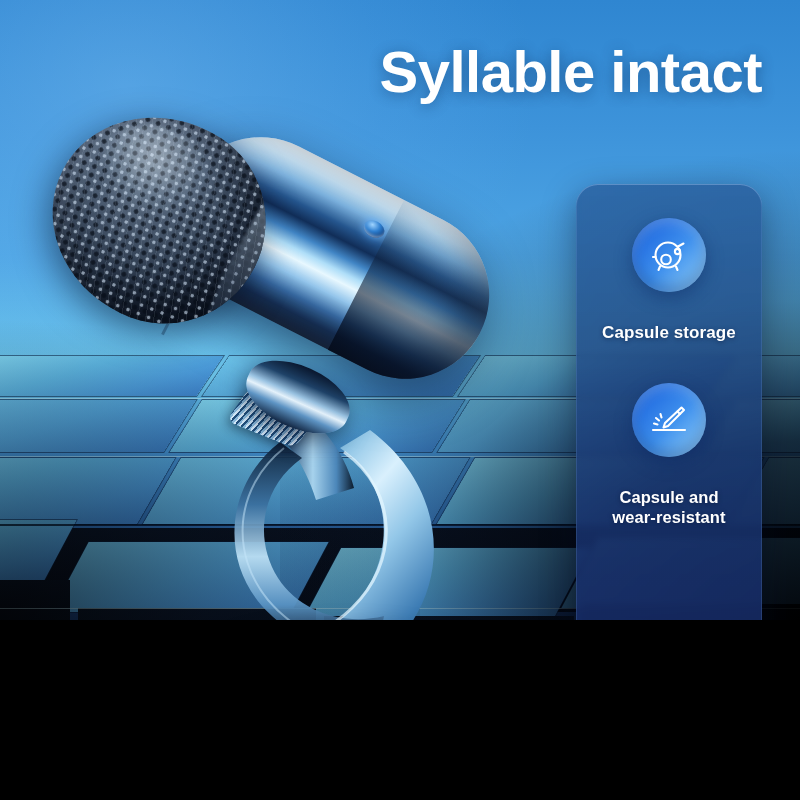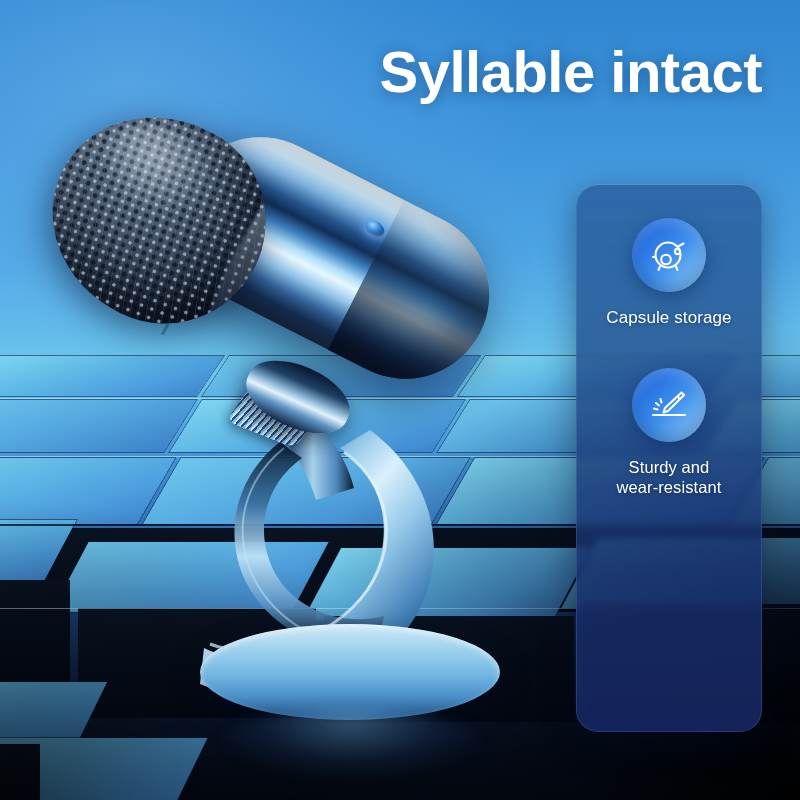--- a/index.html
+++ b/index.html
@@ -7,21 +7,21 @@
   html,body{ width:800px; height:800px; }
   body{
     font-family:"Liberation Sans", sans-serif;
     background:#000;
     overflow:hidden;
   }
 
   
   .stage{
     position:relative;
-    width:800px; height:800px;
+    width:800px; height:620px;
     overflow:hidden;
     background:#0a1020;
   }
 
   
   .sky{
     position:absolute; left:0; top:0; width:800px; height:800px;
     background:
       linear-gradient(180deg,
         #2f86d1 0%,
@@ -260,24 +260,24 @@
     width:100%;
   }
   .feature + .feature{ margin-top:40px; }
   .f-icon{
     width:74px; height:74px; border-radius:50%;
     background:linear-gradient(135deg,#1f63d6 0%, #2a76e4 28%, #3f91ee 54%, #79bdf6 82%, #a8d8fb 100%);
     box-shadow:0 6px 18px rgba(10,40,100,.45), inset 0 -6px 14px rgba(10,45,110,.35), inset 0 5px 12px rgba(255,255,255,.22);
     display:flex; align-items:center; justify-content:center;
   }
   .f-label{
-    margin-top:16px;
+    margin-top:31px;
     color:#ffffff;
     font-size:17px;
-    font-weight:400;
+    font-weight:700;
     line-height:1.18;
     text-align:center;
     letter-spacing:.1px;
     text-shadow:0 1px 4px rgba(0,15,45,.5);
   }
   .f-label.two-line{ font-size:16.5px; }
 </style>
 </head>
 <body>
 
@@ -426,20 +426,20 @@
         <svg width="44" height="44" viewBox="0 0 44 44" fill="none" stroke="#ffffff" stroke-width="2.1" stroke-linecap="round" stroke-linejoin="round">
           <path d="M34.5 9.5 L37 12 L21 28 L16.5 29.5 L18 25 Z"></path>
           <path d="M30.5 13.5 L33 16"></path>
           <path d="M6 32 H38"></path>
           <path d="M12 22.5 L9 20"></path>
           <path d="M10.5 26.5 L7 25.5"></path>
           <path d="M14.5 19.5 L13.5 16"></path>
         </svg>
       </div>
       <div class="f-label two-line">
-        <span>Sturdy and</span><br>
+        <span>Capsule and</span><br>
         <span>wear-resistant</span>
       </div>
     </div>
 
   </div>
 
 </div>
 
 </body></html>

